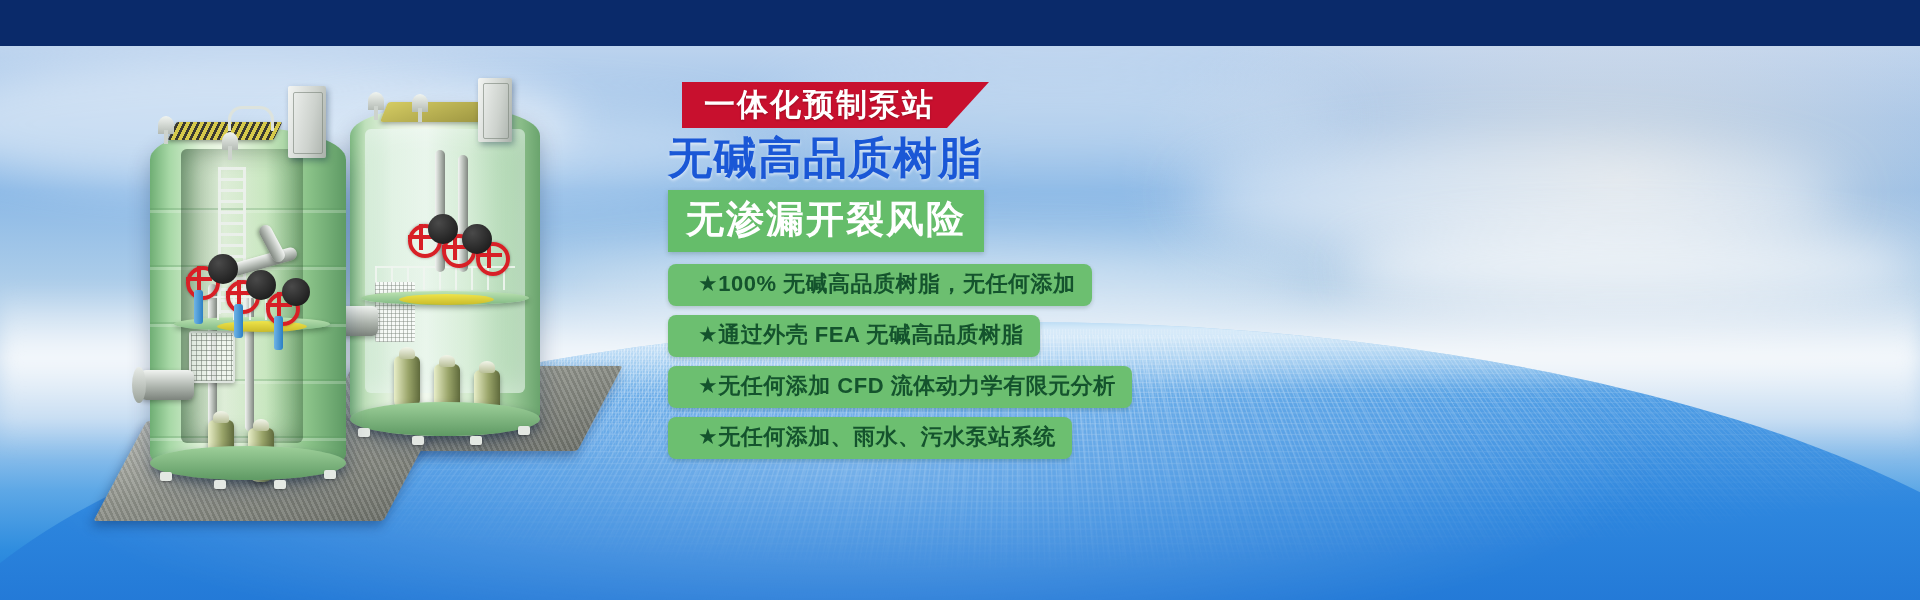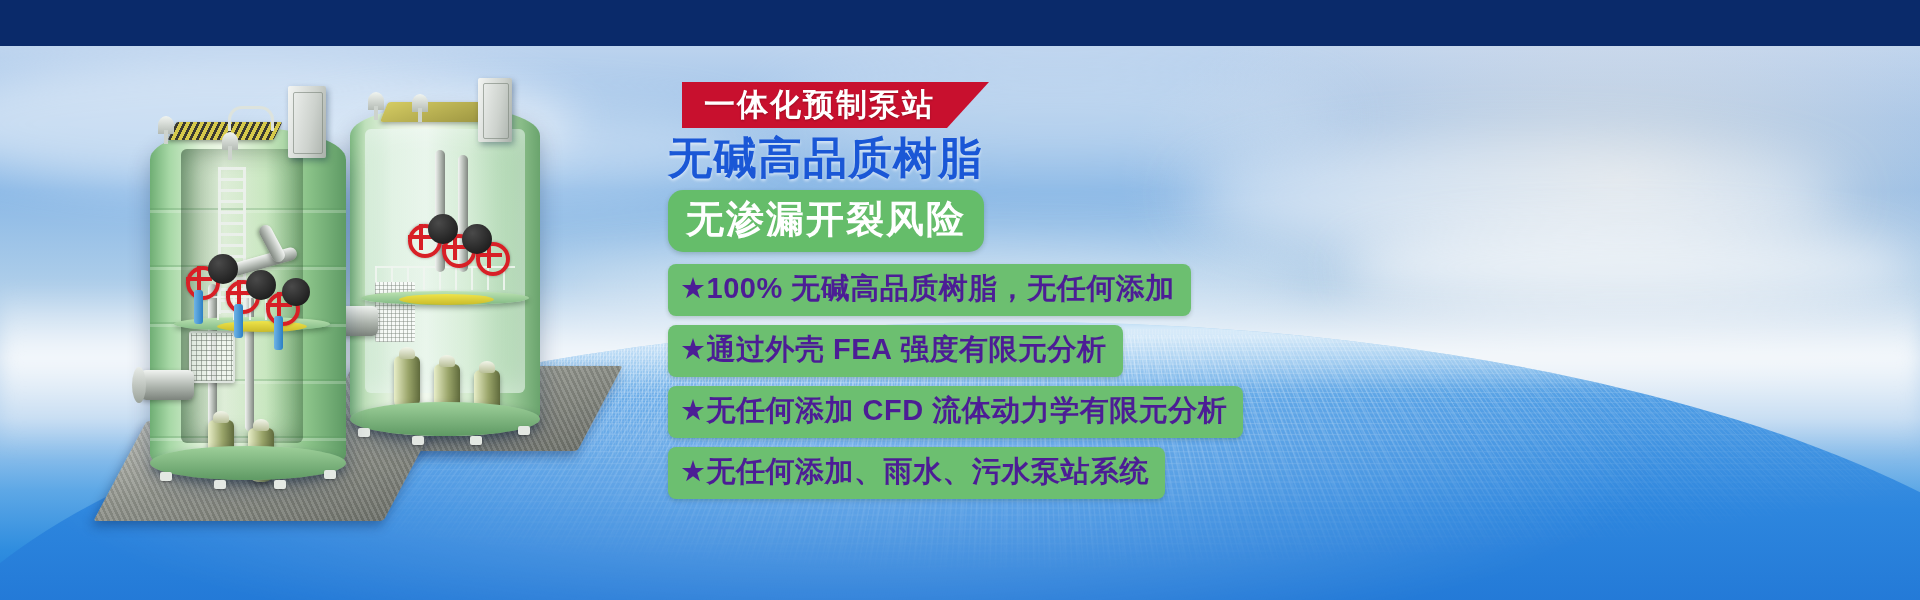--- a/index.html
+++ b/index.html
@@ -233,28 +233,28 @@
   }
   .h-blue{
     margin-top:6px;color:#1a57d6;font-size:44px;font-weight:bold;letter-spacing:1px;line-height:1.08;
     text-shadow:0 2px 3px rgba(255,255,255,.55);
   }
   .h-red{
     color:#c8102e;font-size:44px;font-weight:bold;letter-spacing:1px;line-height:1.12;
     text-shadow:0 2px 3px rgba(255,255,255,.55);
   }
   .pill-lg{
-    display:inline-block;margin-top:8px;padding:4px 18px 7px 18px;border-radius:15px;
+    display:inline-block;margin-top:8px;padding:4px 18px 7px 18px;border-radius:0;
     background:#65bd6a;color:#fff;font-size:38px;font-weight:bold;letter-spacing:2px;
     box-shadow:0 2px 5px rgba(0,40,20,.20);
   }
   .bullets{margin-top:12px;display:flex;flex-direction:column;gap:9px;align-items:flex-start;}
   .pill{
-    display:inline-block;padding:5px 16px 7px 12px;border-radius:8px;
-    background:#6cbf70;color:#4c1d95;font-size:29px;font-weight:bold;letter-spacing:.5px;white-space:nowrap;
+    display:inline-block;padding:5px 16px 7px 30px;border-radius:8px;
+    background:#6cbf70;color:#14532d;font-size:22px;font-weight:bold;letter-spacing:.5px;white-space:nowrap;
     box-shadow:0 2px 4px rgba(0,40,20,.18);
   }
 </style>
 </head>
 <body>
 
 <div class="banner">
 
   <div class="sky">
     <div class="sky-warm"></div>
@@ -362,20 +362,20 @@
     <div class="tagwrap">
       <div class="tag">一体化预制泵站</div>
     </div>
 
     <div class="h-blue">无碱高品质树脂</div>
 
     <div><span class="pill-lg">无渗漏开裂风险</span></div>
 
     <div class="bullets">
       <span class="pill">★100% 无碱高品质树脂，无任何添加</span>
-      <span class="pill">★通过外壳 FEA 强度有限元分析</span>
+      <span class="pill">★通过外壳 FEA 无碱高品质树脂</span>
       <span class="pill">★无任何添加 CFD 流体动力学有限元分析</span>
       <span class="pill">★无任何添加、雨水、污水泵站系统</span>
     </div>
 
   </div>
 
 </div>
 
 </body></html>

